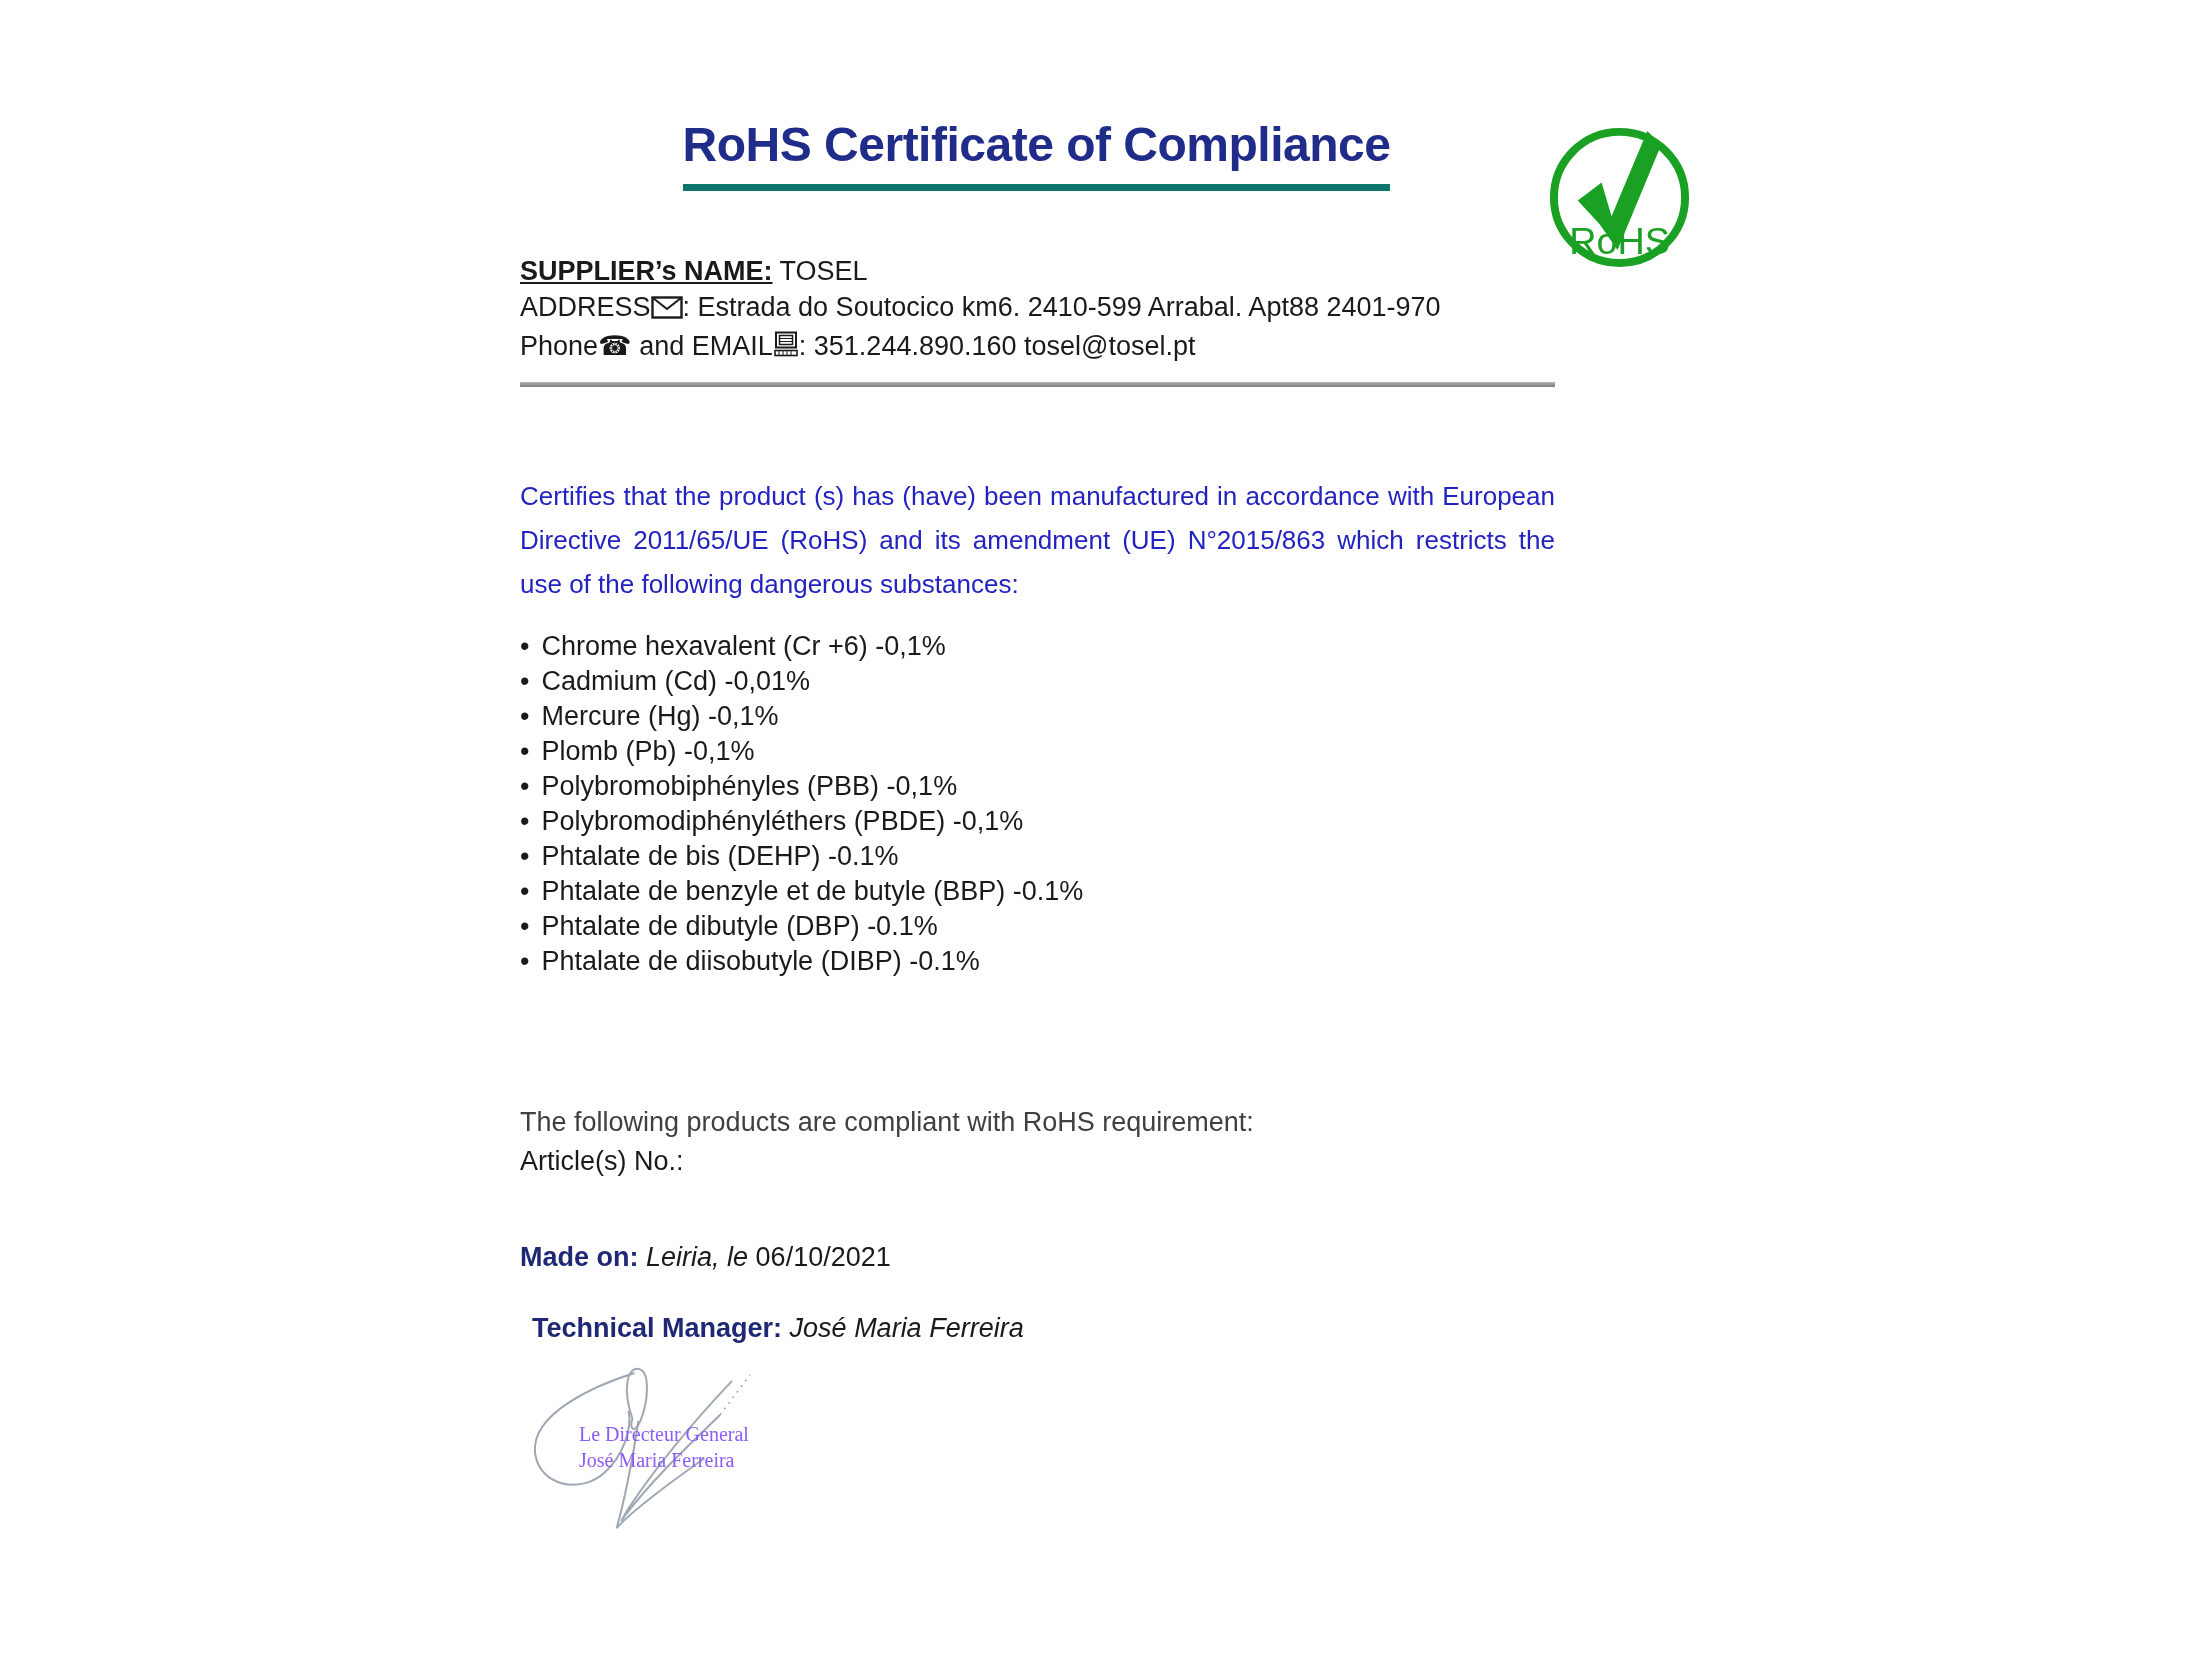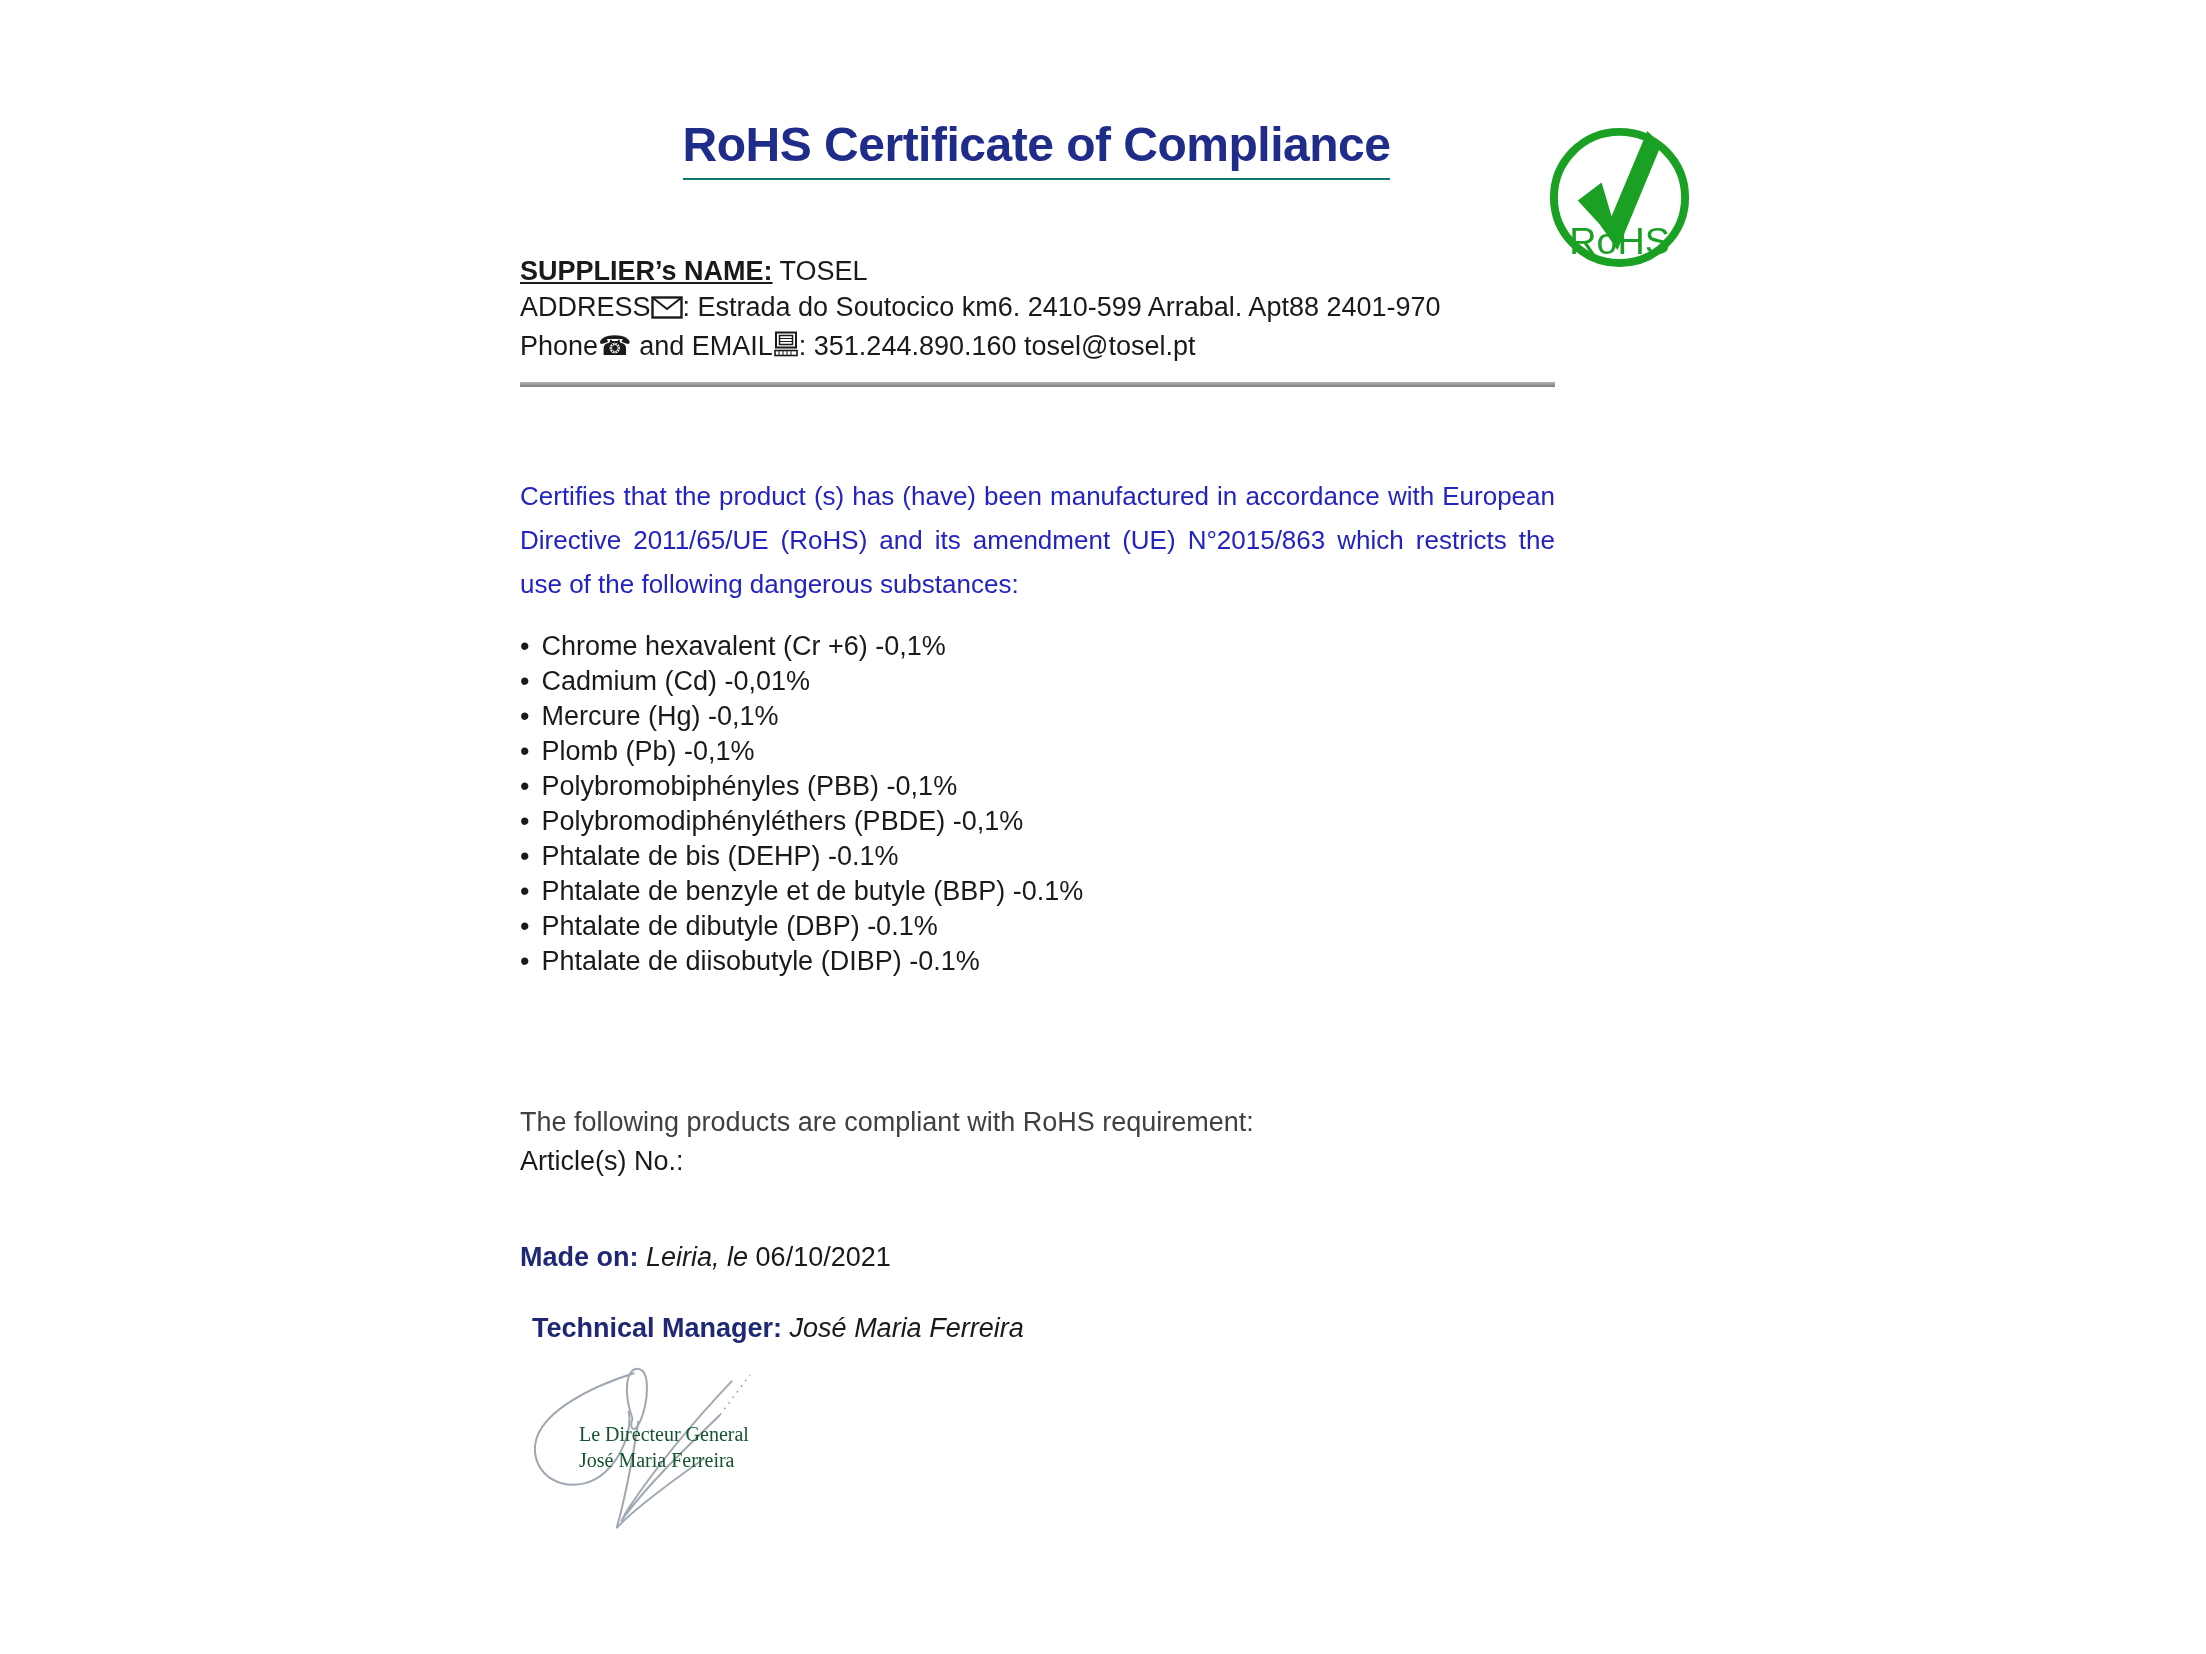--- a/index.html
+++ b/index.html
@@ -12,22 +12,22 @@
     overflow:hidden;
   }
   .title-wrap {
     position:absolute; left:520px; top:117px; width:1033px;
     text-align:center;
   }
   .title {
     display:inline-block;
     font-size:48px; font-weight:bold; letter-spacing:-0.5px;
     color:#202c8a;
-    border-bottom:2px solid #0f766e;
-    padding-bottom:6px;
+    border-bottom:7px solid #0f766e;
+    padding-bottom:12px;
     white-space:nowrap;
   }
   .logo { position:absolute; left:1544px; top:105px; width:151px; height:165px; }
 
   .supplier {
     position:absolute; left:520px; top:253px; width:1033px;
     font-size:27px; line-height:36px;
   }
   .supplier .bold-u { font-weight:bold; text-decoration:underline; }
   .inline-icon { display:inline-block; vertical-align:-3px; }
@@ -68,21 +68,21 @@
   .navy-bold { font-weight:bold; color:#1f2875; }
   .italic { font-style:italic; }
 
   .sig {
     position:absolute; left:517px; top:1365px; width:244px; height:204px;
   }
   .sig svg { position:absolute; left:0; top:0; }
   .sig-text {
     position:absolute; left:62px; top:56px;
     font-family:"Liberation Serif", serif;
-    font-size:20px; line-height:26px; color:#14532d;
+    font-size:20px; line-height:26px; color:#8b5cf6;
     white-space:nowrap;
   }
 </style>
 </head>
 <body>
 
 <div class="title-wrap">
   <span class="title">RoHS Certificate of Compliance</span>
 </div>
 

